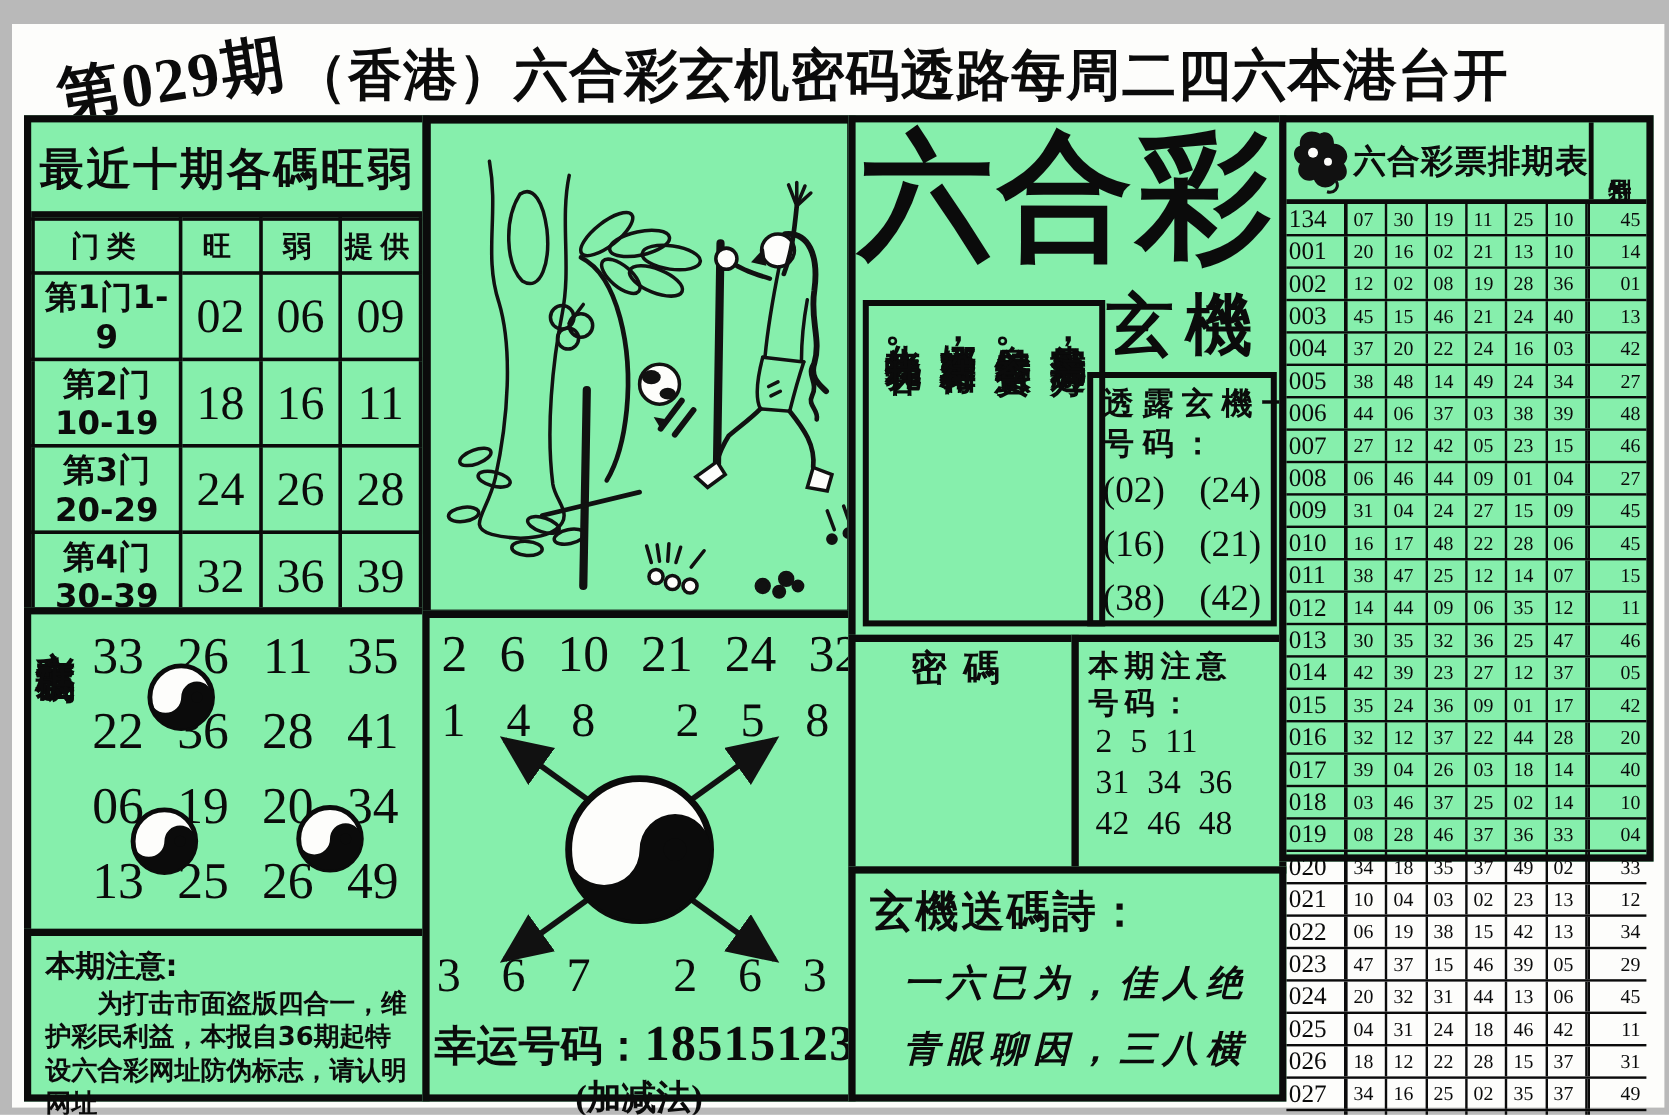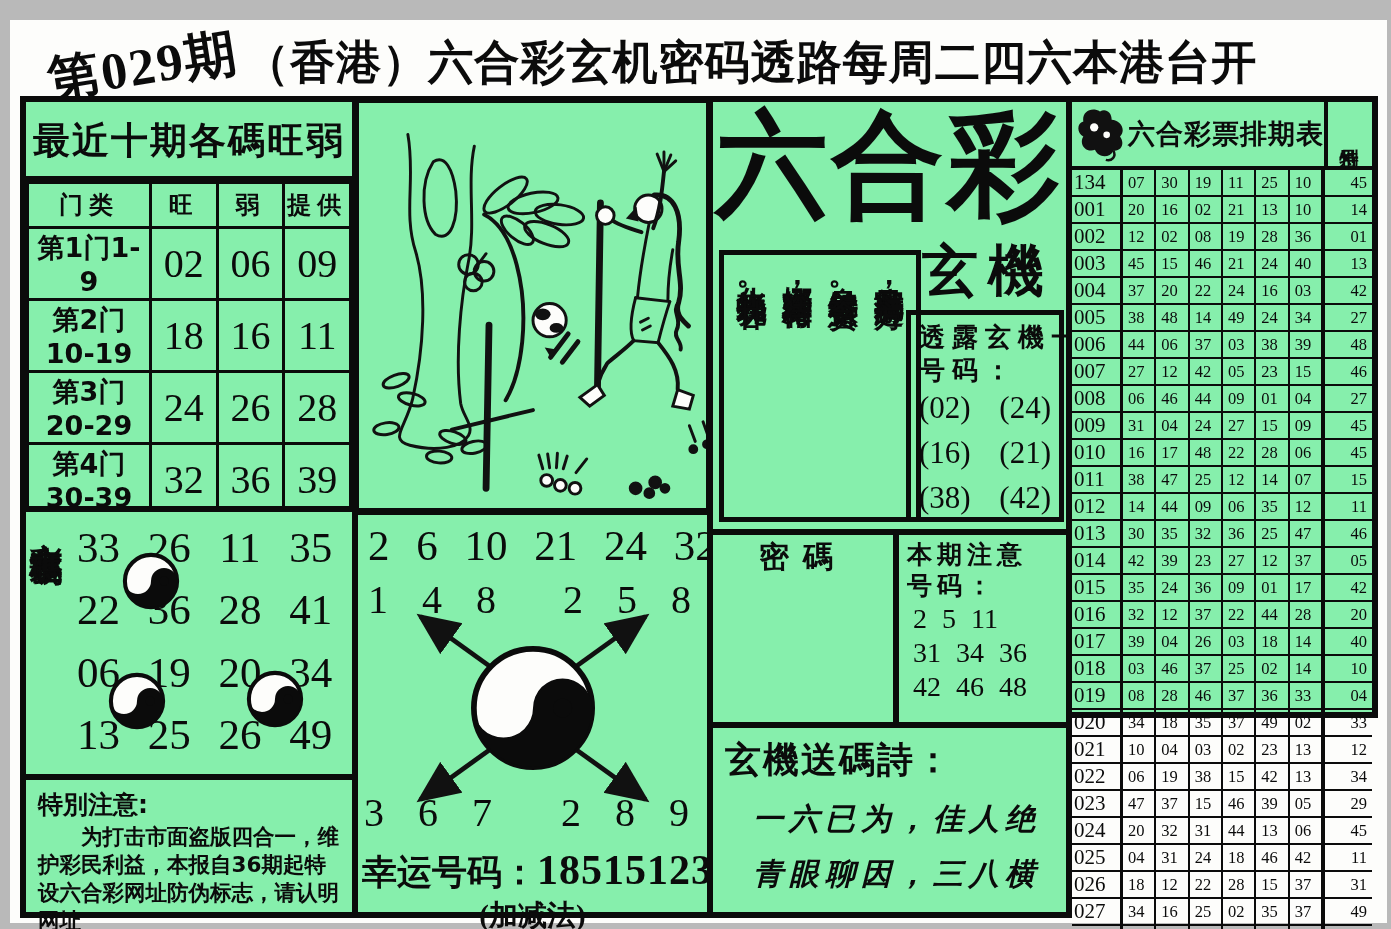--- a/index.html
+++ b/index.html
@@ -205,21 +205,21 @@
     <svg id="yy3" class="yy-small" viewBox="0 0 100 100">
         <circle cx="50" cy="50" r="45" fill="#fdfdfb" stroke="#0b0b0b" stroke-width="7"></circle>
         <path d="M5,50 a45,45 0 0 0 90,0 a22.5,22.5 0 0 0 -45,0 a22.5,22.5 0 0 1 -45,0 z" fill="#0b0b0b"></path>
         <circle cx="27.5" cy="50" r="8" fill="#fdfdfb"></circle>
         <circle cx="72.5" cy="50" r="8" fill="#0b0b0b"></circle>
       </svg>
   </div>
 </div>
 
 <div class="box" id="notice-box">
-  <div class="notice-title">特別注意:</div>
+  <div class="notice-title">本期注意:</div>
   <div class="notice-body">为打击市面盗版四合一，维护彩民利益，本报自36期起特设六合彩网址防伪标志，请认明网址</div>
 
 </div>
 
 <div class="box" id="drawing-box">
   <svg viewBox="0 0 355 410" fill="none" stroke="#111" stroke-width="3" stroke-linecap="round">
 
     <path d="M50,30 C58,75 45,110 58,150 C70,190 66,250 55,300 C48,330 30,342 52,348 C80,355 105,350 112,338 C118,328 106,318 104,305 C98,258 104,200 112,160 C120,120 110,80 118,42"></path>
     <path d="M76,58 C62,80 64,118 78,132 C94,142 102,116 99,88 C96,66 88,50 76,58"></path>
     <path d="M128,112 C160,128 172,190 167,242 C164,272 156,292 150,302" stroke-width="4"></path>
@@ -308,21 +308,21 @@
         <line x1="223" y1="172" x2="298" y2="226" marker-end="url(#ah)"></line>
       </g>
       <circle cx="180" cy="130" r="62" fill="#fdfdfb" stroke="#0b0b0b" stroke-width="6"></circle>
       <path d="M118,130 a62,62 0 0 0 124,0 a31,31 0 0 0 -62,0 a31,31 0 0 1 -62,0 z" fill="#0b0b0b"></path>
       <circle cx="149" cy="130" r="10" fill="#fdfdfb"></circle>
       <circle cx="211" cy="130" r="10" fill="#0b0b0b"></circle>
     </svg>
     <span class="corner-num cn-tl">1 4 8</span>
     <span class="corner-num cn-tr">2 5 8</span>
     <span class="corner-num cn-bl">3 6 7</span>
-    <span class="corner-num cn-br">2 8 9</span>
+    <span class="corner-num cn-br">2 6 3</span>
   </div>
   <div class="lucky-line">
     <span class="lab">幸运号码：</span><span class="valnum">18515123</span>
   </div>
   <div class="method-line">(加减法)</div>
 </div>
 
 <div class="box" id="brand-box">
   <div class="logo-main">六合彩</div>
   <div class="logo-sub">玄機</div>

